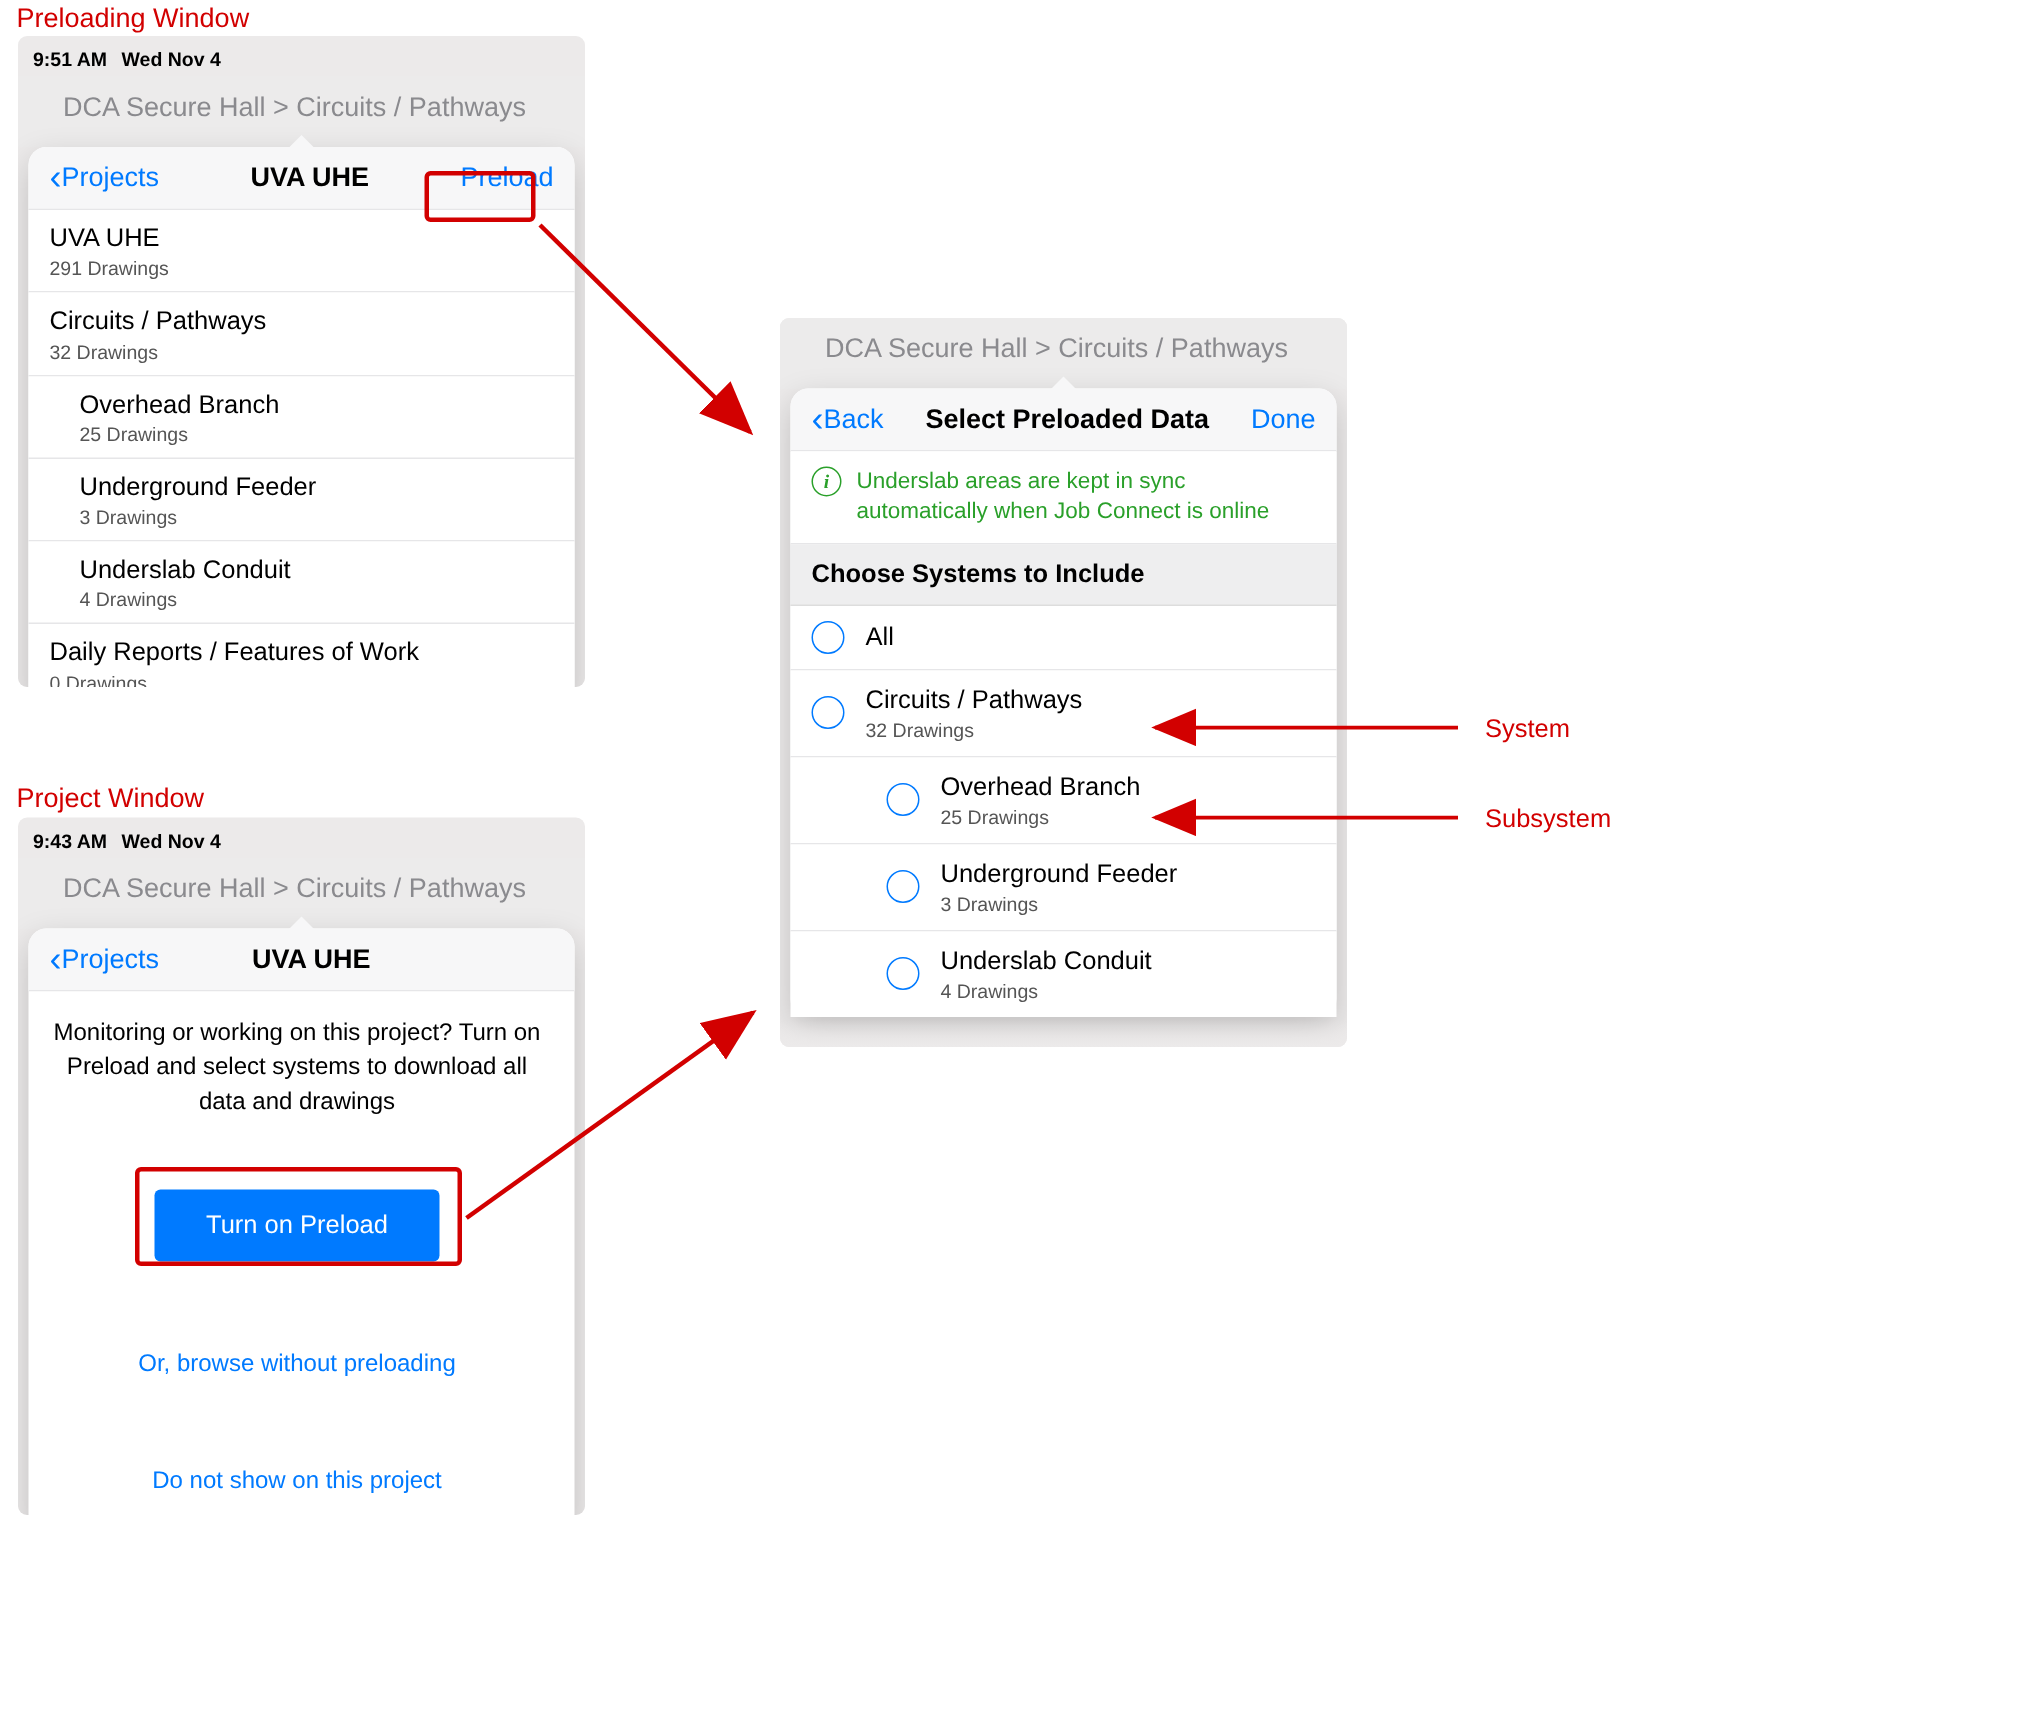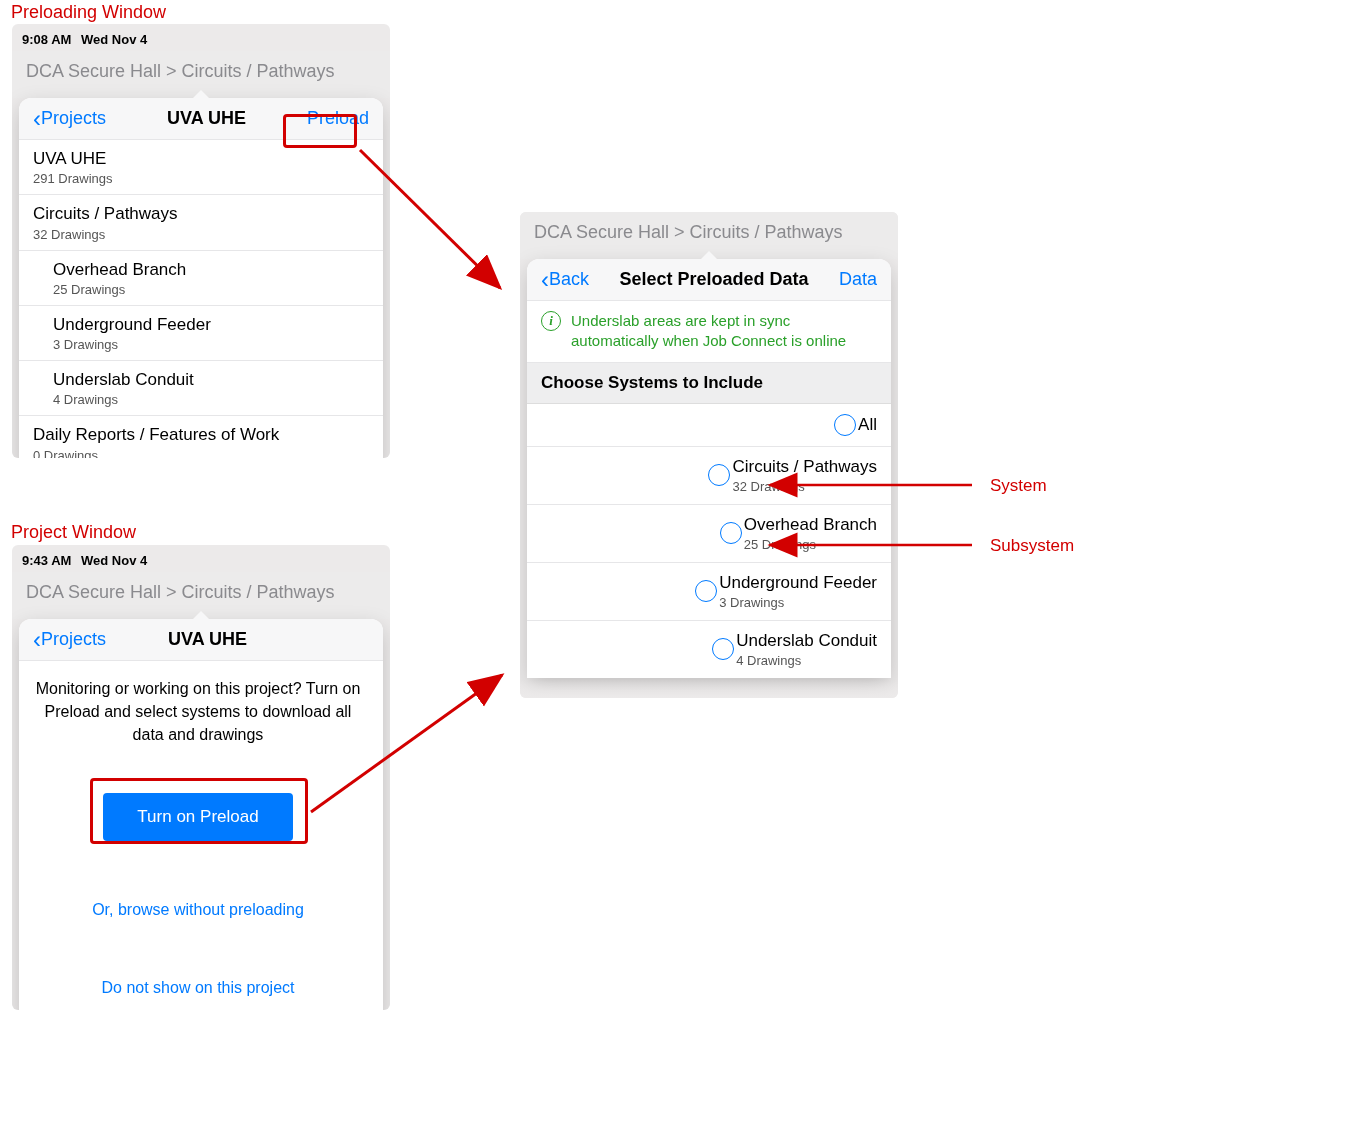--- a/index.html
+++ b/index.html
@@ -13,21 +13,21 @@
     background:#eceaea;
     border-radius:6px;
     overflow:hidden;
     box-shadow:none;
   }
 
   .statusbar { padding:8px 10px 4px 10px; font-size:13px; font-weight:600; color:#000; letter-spacing:0; }
   .statusbar .date { font-weight:600; margin-left:6px; }
 
   .breadcrumb {
-    padding:10px 14px 16px 14px;
+    padding:10px 14px 16px 30px;
     font-size:18px;
     color:#8a8a8e;
     background:#ecebeb;
   }
 
   .popover {
     position:relative;
     margin:0 7px 10px 7px;
     background:#fff;
     border-radius:12px;
@@ -77,21 +77,21 @@
     width:20px;height:20px;border:1.6px solid #2aa02a;border-radius:50%;
     display:flex;align-items:center;justify-content:center;font-size:13px;font-weight:700;flex-shrink:0;
     font-style:italic; font-family:Georgia,serif;
   }
 
   .sectionhdr {
     background:#eeeeef; color:#000; font-weight:700; font-size:17px;
     padding:10px 14px; border-bottom:1px solid #ddd;
   }
 
-  .checkrow { display:flex; align-items:center; gap:2px; padding:10px 14px; border-bottom:1px solid #e6e6e8; background:#fff;justify-content:flex-end; }
+  .checkrow { display:flex; align-items:center; gap:14px; padding:10px 14px; border-bottom:1px solid #e6e6e8; background:#fff; }
   .checkrow:last-child { border-bottom:none; }
   .checkrow.indent2 { padding-left:64px; }
   .radio { width:22px;height:22px;border:1.6px solid #007aff;border-radius:50%;flex-shrink:0; }
   .checkrow .txt .t { font-size:17px; }
   .checkrow .txt .s { font-size:13px; color:#555; margin-top:2px;}
 
   .fadebot {
     position:absolute; bottom:0; left:0; right:0; height:18px;
     background:linear-gradient(to bottom, rgba(236,234,234,0), #eceaea);
     pointer-events:none;
@@ -102,21 +102,21 @@
   .annot { position:absolute; color:#d20000; font-size:17px; font-weight:400; }
 </style>
 </head>
 <body>
 
 <div class="label" style="left:11px; top:2px;">Preloading Window</div>
 <div class="label" style="left:11px; top:522px;">Project Window</div>
 
 <div class="phone" style="left:12px; top:24px; height:434px;">
   <div class="statusbar">
-    <span>9:08 AM</span>
+    <span>9:51 AM</span>
     <span class="date">Wed Nov 4</span>
   </div>
   <div class="breadcrumb">DCA Secure Hall &gt; Circuits / Pathways</div>
   <div class="popover">
     <div class="arrow"></div>
     <div class="navrow">
       <div class="navback">
         <span class="chev">‹</span>
         <span>Projects</span>
       </div>
@@ -184,21 +184,21 @@
 <div class="phone" style="left:520px; top:212px; height:486px;">
   <div class="breadcrumb">DCA Secure Hall &gt; Circuits / Pathways</div>
   <div class="popover">
     <div class="arrow"></div>
     <div class="navrow">
       <div class="navback">
         <span class="chev">‹</span>
         <span>Back</span>
       </div>
       <div class="navtitle">Select Preloaded Data</div>
-      <div class="navaction">Data</div>
+      <div class="navaction">Done</div>
     </div>
     <div class="info-banner">
       <div class="icn">i</div>
       <div>Underslab areas are kept in sync automatically when Job Connect is online</div>
     </div>
     <div class="sectionhdr">Choose Systems to Include</div>
     <div id="select-rows">
         <div class="checkrow">
           <div class="radio"></div>
           <div class="txt">

